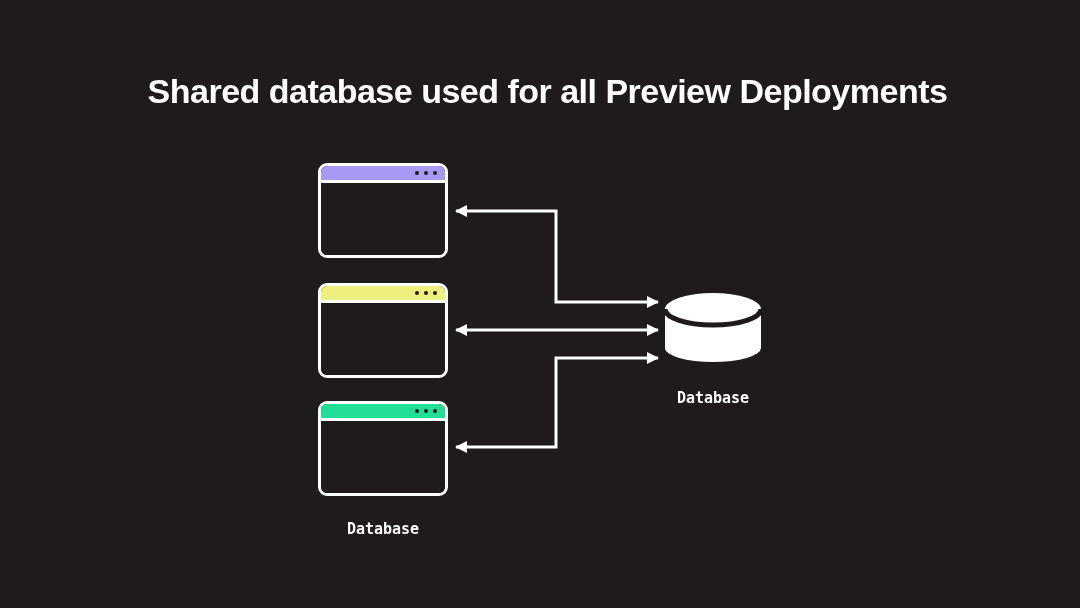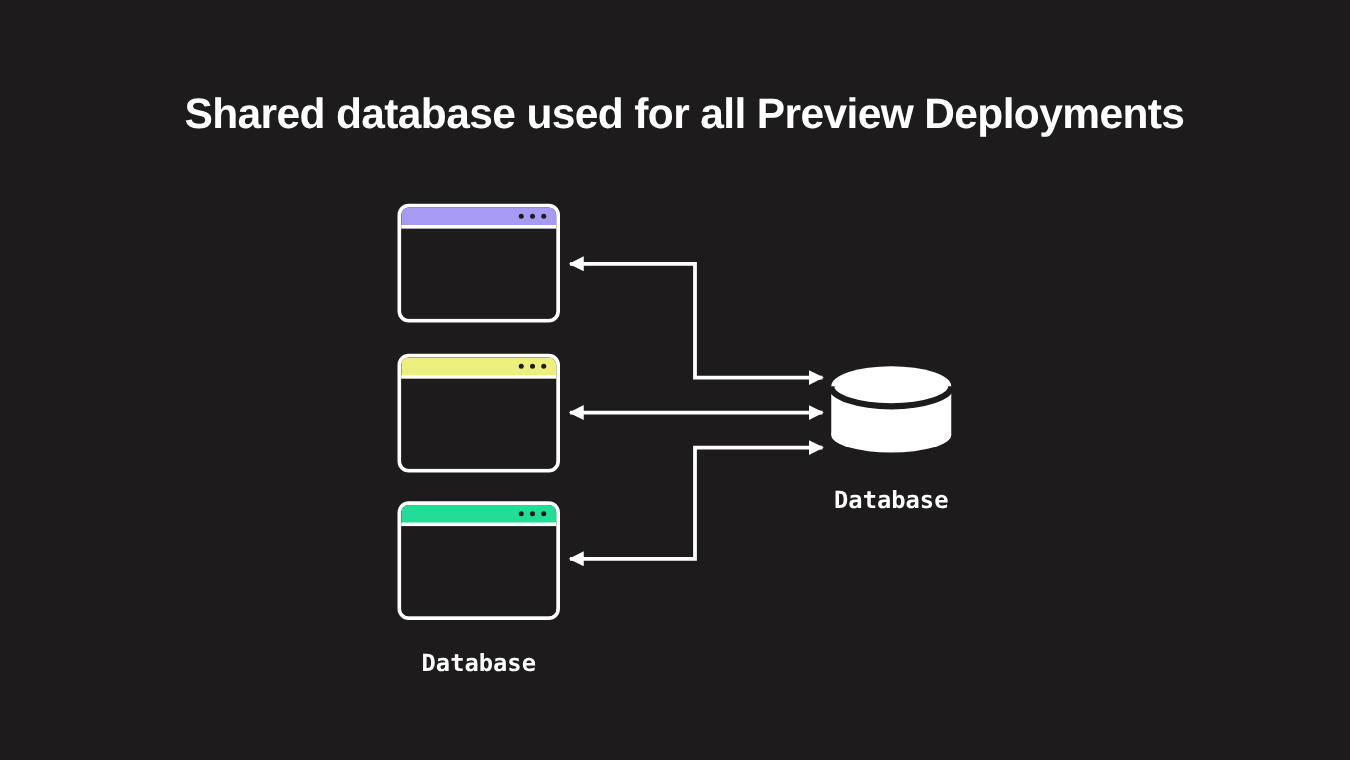--- a/index.html
+++ b/index.html
@@ -49,21 +49,21 @@
     border-radius: 50%;
     background: #1d1b1b;
   }
   .window-body { height: 72px; background: #1d1b1b; }
 
   .mono-label {
     position: absolute;
     color: #ffffff;
     font-family: "DejaVu Sans Mono", monospace;
     font-weight: bold;
-    font-size: 19px;
+    font-size: 15px;
     text-align: center;
   }
   .previews-label { left: 318px; width: 130px; top: 520px; }
   .database-label { left: 660px; width: 106px; top: 389px; }
 
   .arrows-svg { position: absolute; left: 0; top: 0; width: 1080px; height: 608px; }
   .arrows-svg path.conn { fill: none; stroke-width: 3px; }
 
   .db-svg { position: absolute; left: 663px; top: 290px; width: 100px; height: 78px; }
 </style>

